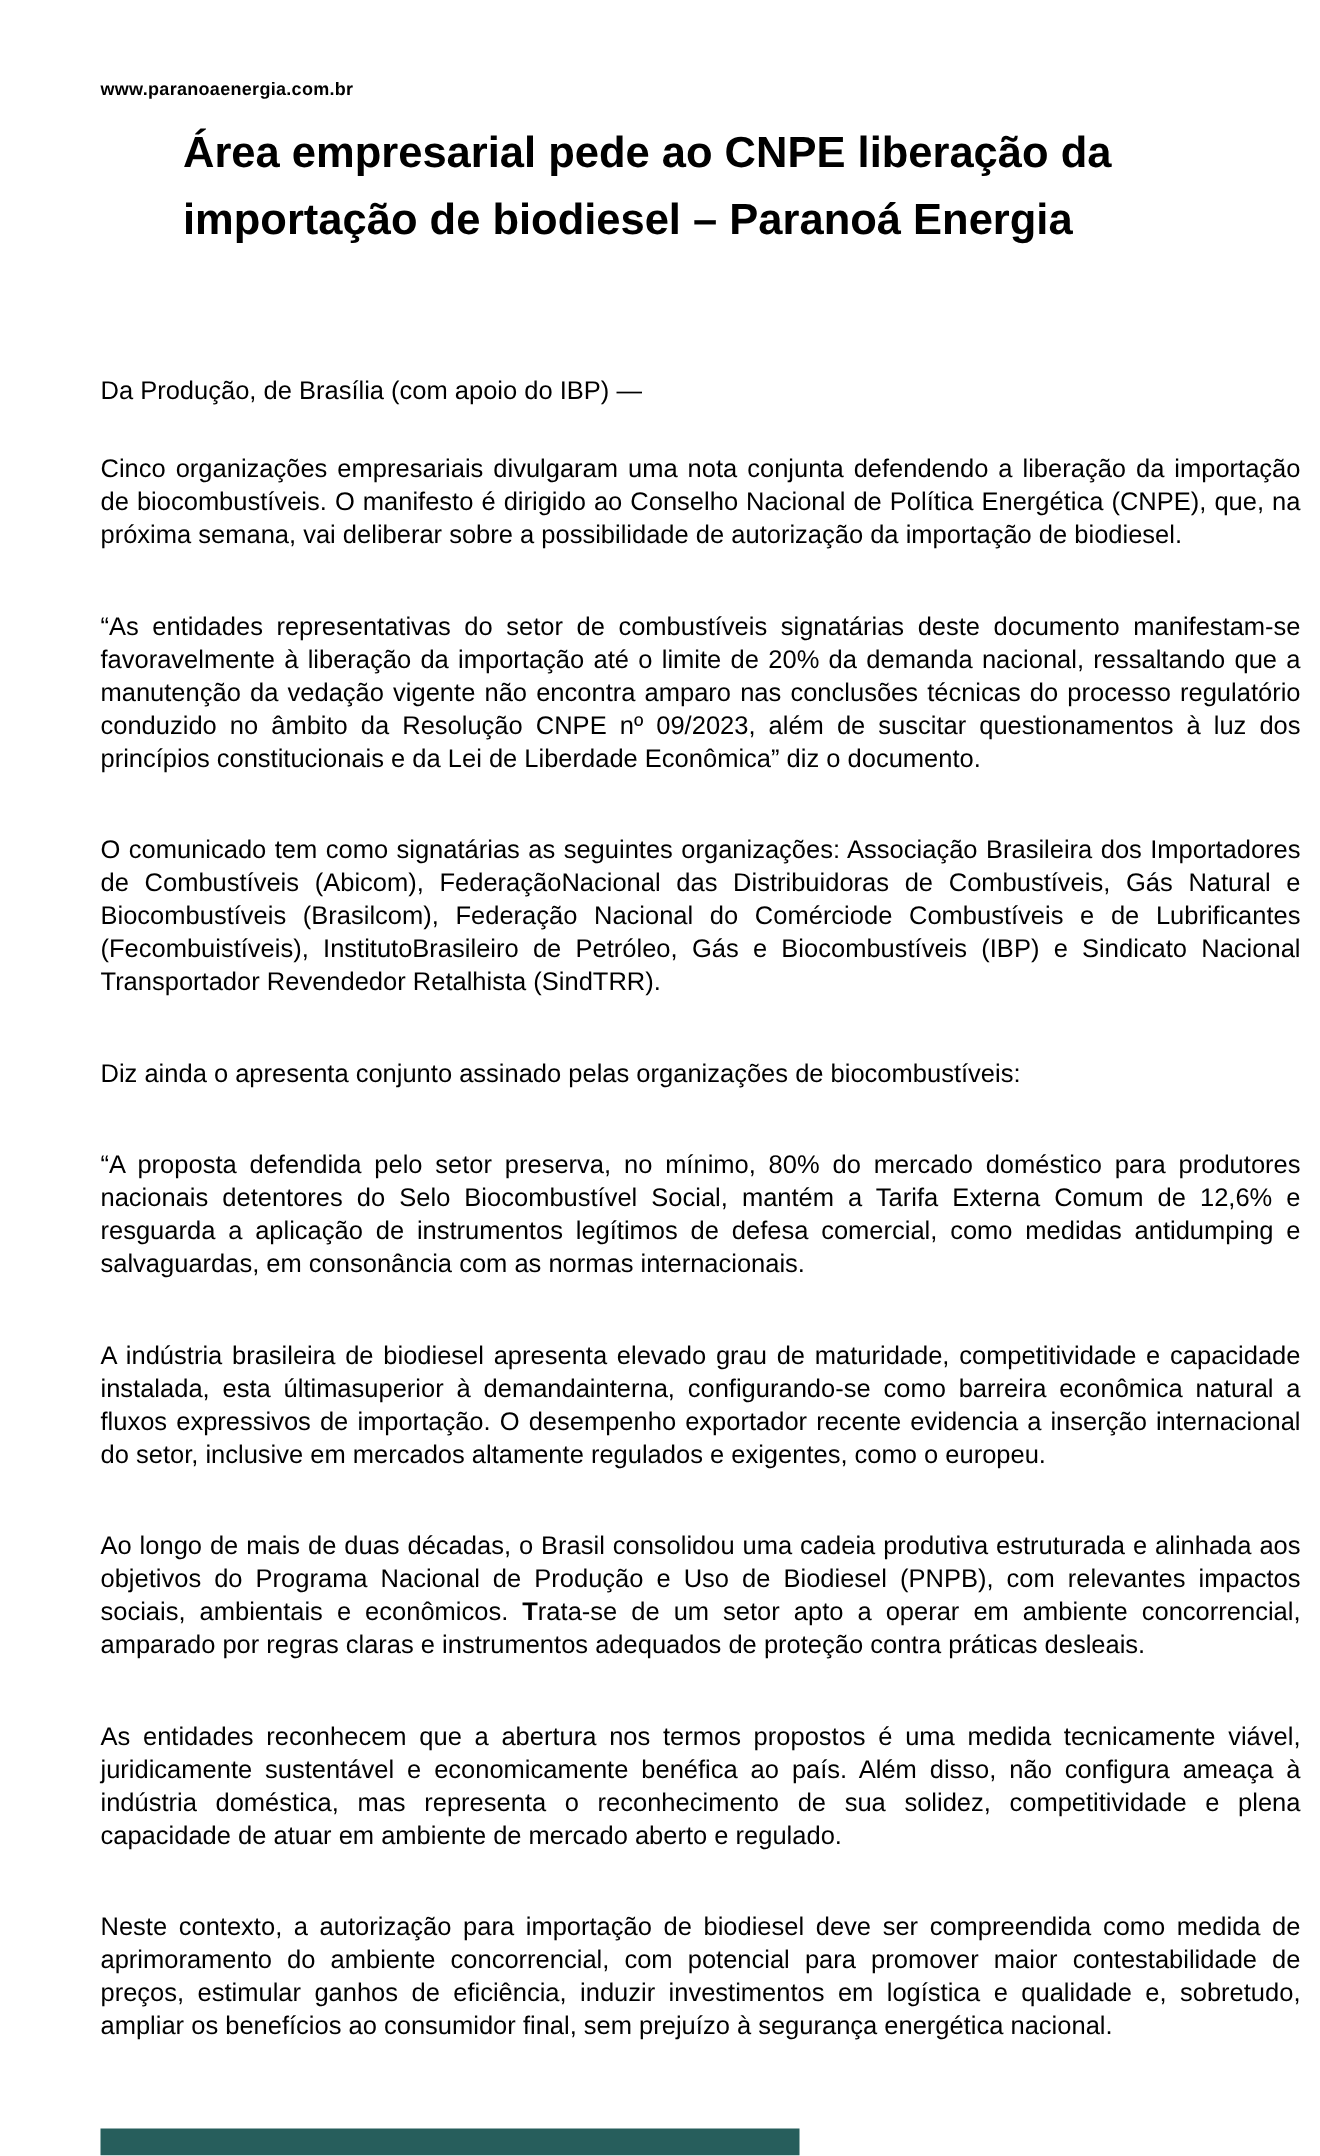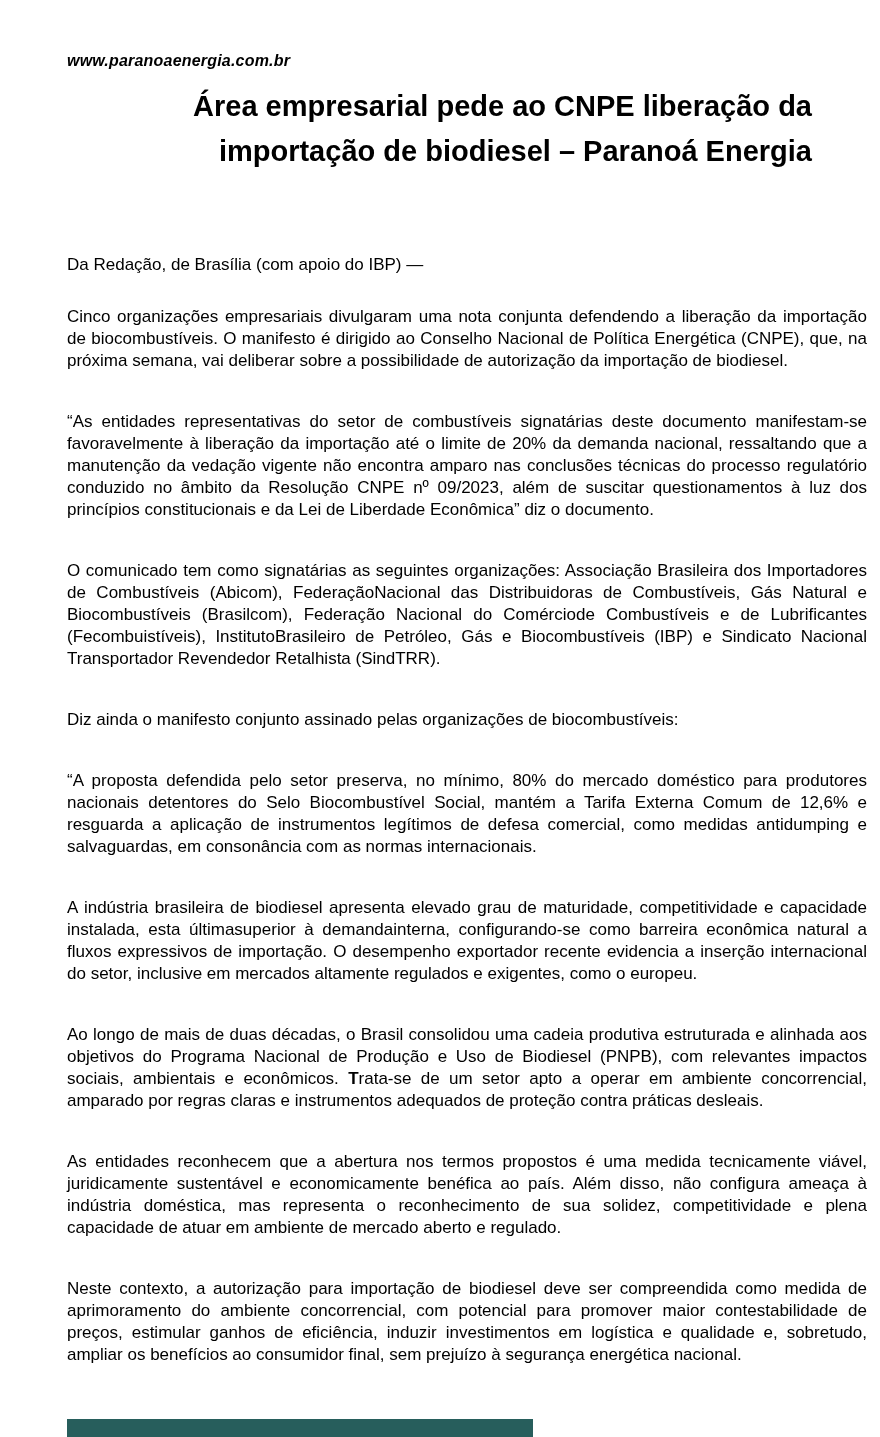--- a/index.html
+++ b/index.html
@@ -7,32 +7,31 @@
     width: 880px; height: 1437px;
     position: relative;
     overflow: hidden;
     font-family: "Liberation Sans", "DejaVu Sans", sans-serif;
     color: #000000;
   }
   .page {
     padding: 52px 13px 0 67px; 
   }
   .site-url {
-    font-size: 16px;
+    font-size: 12px;
     font-weight: 700;
     letter-spacing: 0.2px;
-    font-style: italic;
   }
   .article-title {
     margin: 14px auto 0 auto;
     max-width: 690px;
     font-size: 29px;
     line-height: 45px;
     font-weight: 700;
-    text-align: right;
+    text-align: left;
   }
   .byline {
     margin-top: 80px;
     font-size: 17px;
     line-height: 22px;
   }
   .article p {
     margin: 39px 0 0 0;
     font-size: 17px;
     line-height: 22px;
@@ -50,27 +49,27 @@
 </style>
 </head>
 <body>
 
 <div class="page">
 
   <div class="site-url">www.paranoaenergia.com.br</div>
 
   <h1 class="article-title">Área empresarial pede ao CNPE liberação da importação de biodiesel – Paranoá Energia</h1>
 
-  <div class="byline">Da Redação, de Brasília (com apoio do IBP) —</div>
+  <div class="byline">Da Produção, de Brasília (com apoio do IBP) —</div>
 
   <div class="article">
     <p class="first">Cinco organizações empresariais divulgaram uma nota conjunta defendendo a liberação da importação de biocombustíveis. O manifesto é dirigido ao Conselho Nacional de Política Energética (CNPE), que, na próxima semana, vai deliberar sobre a possibilidade de autorização da importação de biodiesel.</p>
     <p>“As entidades representativas do setor de combustíveis signatárias deste documento manifestam-se favoravelmente à liberação da importação até o limite de 20% da demanda nacional, ressaltando que a manutenção da vedação vigente não encontra amparo nas conclusões técnicas do processo regulatório conduzido no âmbito da Resolução CNPE nº 09/2023, além de suscitar questionamentos à luz dos princípios constitucionais e da Lei de Liberdade Econômica” diz o documento.</p>
     <p>O comunicado tem como signatárias as seguintes organizações: Associação Brasileira dos Importadores de Combustíveis (Abicom), FederaçãoNacional das Distribuidoras de Combustíveis, Gás Natural e Biocombustíveis (Brasilcom), Federação Nacional do Comérciode Combustíveis e de Lubrificantes (Fecombuistíveis), InstitutoBrasileiro de Petróleo, Gás e Biocombustíveis (IBP) e Sindicato Nacional Transportador Revendedor Retalhista (SindTRR).</p>
-    <p>Diz ainda o manifesto conjunto assinado pelas organizações de biocombustíveis:</p>
+    <p>Diz ainda o apresenta conjunto assinado pelas organizações de biocombustíveis:</p>
     <p>“A proposta defendida pelo setor preserva, no mínimo, 80% do mercado doméstico para produtores nacionais detentores do Selo Biocombustível Social, mantém a Tarifa Externa Comum de 12,6% e resguarda a aplicação de instrumentos legítimos de defesa comercial, como medidas antidumping e salvaguardas, em consonância com as normas internacionais.</p>
     <p>A indústria brasileira de biodiesel apresenta elevado grau de maturidade, competitividade e capacidade instalada, esta últimasuperior à demandainterna, configurando-se como barreira econômica natural a fluxos expressivos de importação. O desempenho exportador recente evidencia a inserção internacional do setor, inclusive em mercados altamente regulados e exigentes, como o europeu.</p>
     <p><span>Ao longo de mais de duas décadas, o Brasil consolidou uma cadeia produtiva estruturada e alinhada aos objetivos do Programa Nacional de Produção e Uso de Biodiesel (PNPB), com relevantes impactos sociais, ambientais e econômicos. </span><span class="bold-t">T</span><span>rata-se de um setor apto a operar em ambiente concorrencial, amparado por regras claras e instrumentos adequados de proteção contra práticas desleais.</span></p>
     <p>As entidades reconhecem que a abertura nos termos propostos é uma medida tecnicamente viável, juridicamente sustentável e economicamente benéfica ao país. Além disso, não configura ameaça à indústria doméstica, mas representa o reconhecimento de sua solidez, competitividade e plena capacidade de atuar em ambiente de mercado aberto e regulado.</p>
     <p>Neste contexto, a autorização para importação de biodiesel deve ser compreendida como medida de aprimoramento do ambiente concorrencial, com potencial para promover maior contestabilidade de preços, estimular ganhos de eficiência, induzir investimentos em logística e qualidade e, sobretudo, ampliar os benefícios ao consumidor final, sem prejuízo à segurança energética nacional.</p>
   </div>
 
 </div>
 
 <div class="footer-bar" style="background: rgb(39, 94, 92);"></div>

